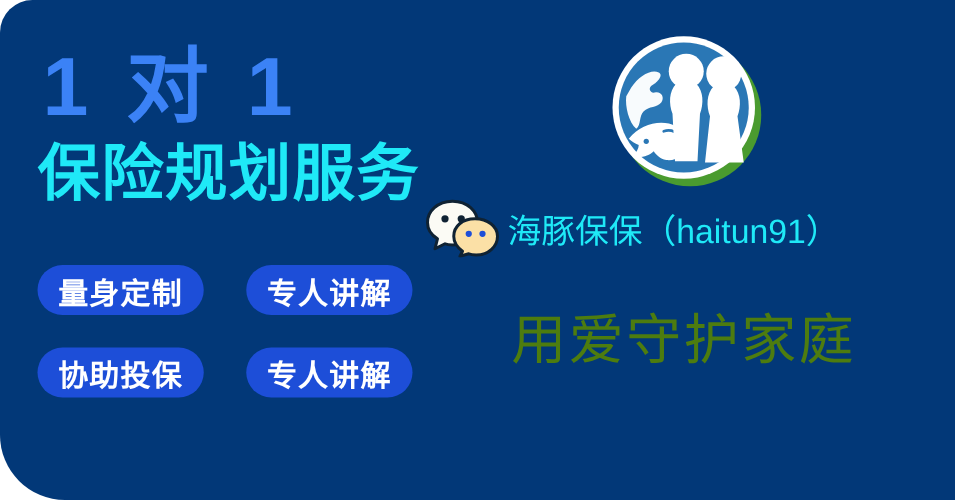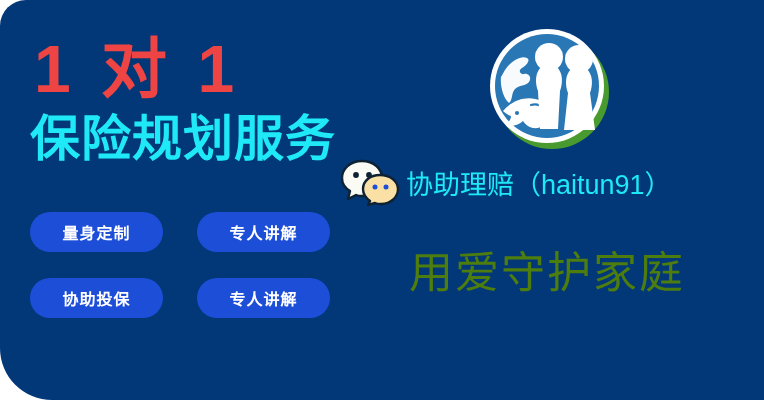--- a/index.html
+++ b/index.html
@@ -42,21 +42,21 @@
     height: 400px;
   }
 
   .headline-1on1 {
     position: absolute;
     left: 34px;
     top: 33px;
     font-size: 66px;
     line-height: 72px;
     font-weight: bold;
-    color: #ef4444;
+    color: #3b82f6;
     letter-spacing: 6px;
     white-space: nowrap;
     font-family: "Liberation Sans", "DejaVu Sans", sans-serif;
   }
 
   .headline-service {
     position: absolute;
     left: 30px;
     top: 110px;
     font-size: 50px;
@@ -80,21 +80,21 @@
     gap: 34px;
     margin-bottom: 26px;
   }
 
   .tag-pill {
     width: 133px;
     height: 40px;
     border-radius: 20px;
     background: #1d4ed8;
     color: #ffffff;
-    font-size: 16px;
+    font-size: 24px;
     font-weight: bold;
     letter-spacing: 1px;
     display: flex;
     align-items: center;
     justify-content: center;
     box-sizing: border-box;
   }
 
   
   .right-col {
@@ -214,20 +214,20 @@
                    C18 38 20 38 22 38 C34 38 42 30 42 20 C42 11 34 3 22 3 Z" fill="#fbfbf5" stroke="#0f2233" stroke-width="2.4" stroke-linejoin="round"></path>
           <circle cx="16" cy="17" r="2.9" fill="#0f2233"></circle>
           <circle cx="29" cy="17" r="2.9" fill="#0f2233"></circle>
 
           <path d="M40 17 C30 17 23 23 23 31 C23 36 26 40 30 43 L28 47 L35 45
                    C37 46 39 46 41 46 C51 46 58 39 58 31 C58 23 50 17 40 17 Z" fill="#fbe0a6" stroke="#0f2233" stroke-width="2.4" stroke-linejoin="round"></path>
           <circle cx="35" cy="29" r="2.5" fill="#1d4ed8"></circle>
           <circle cx="46" cy="29" r="2.5" fill="#1d4ed8"></circle>
         </svg>
       </span>
-      <span class="wechat-id">协助理赔（haitun91）</span>
+      <span class="wechat-id">海豚保保（haitun91）</span>
     </div>
 
     <div class="slogan-orange">用爱守护家庭</div>
 
   </div>
 
 </div>
 
 </body></html>

